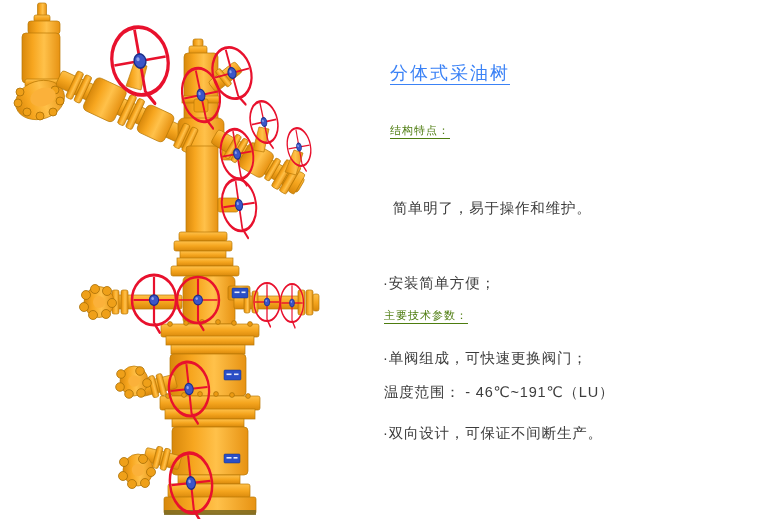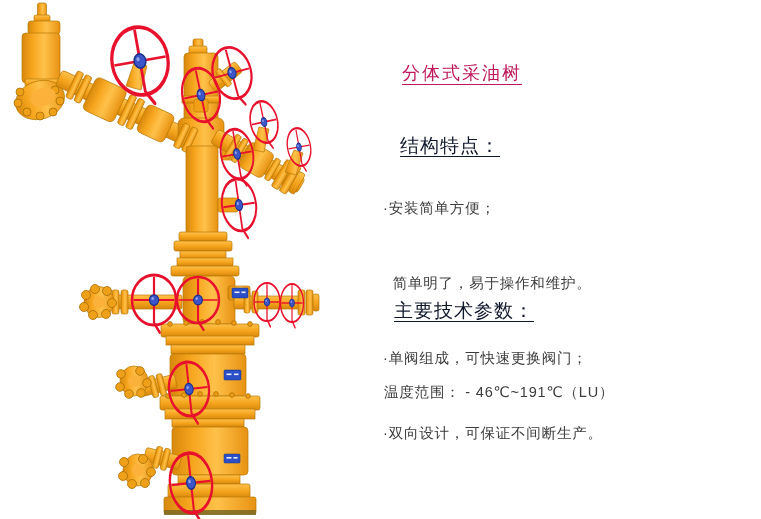--- a/index.html
+++ b/index.html
@@ -3,30 +3,30 @@
 <meta charset="utf-8">
 <style>
   html,body{margin:0;padding:0;}
   body{
     width:761px;height:519px;background:#ffffff;position:relative;overflow:hidden;
     font-family:"Liberation Sans","DejaVu Sans",sans-serif;color:#3c3c3c;
   }
   .figure-wrap{position:absolute;left:0;top:0;width:380px;height:519px;margin:0;}
   .info{position:absolute;left:383px;top:0;width:375px;}
   .title{
-    position:absolute;left:19px;top:61px;margin:0;font-size:18px;font-weight:400;
-    letter-spacing:2px;color:#be185d;text-decoration:underline;text-underline-offset:5px;
+    position:absolute;left:7px;top:61px;margin:0;font-size:18px;font-weight:400;
+    letter-spacing:2px;color:#3b82f6;text-decoration:underline;text-underline-offset:5px;
     white-space:pre;
   }
   .sub-heading{
-    position:absolute;margin:10px;font-size:19px;font-weight:400;letter-spacing:1px;
-    color:#0f172a;text-decoration:underline;text-underline-offset:4px;white-space:pre;
+    position:absolute;margin:0;font-size:11px;font-weight:400;letter-spacing:1px;
+    color:#4d7c0f;text-decoration:underline;text-underline-offset:4px;white-space:pre;
   }
   .features-heading{left:7px;top:123px;}
-  .params-heading{left:1px;top:288px;text-align:center;}
+  .params-heading{left:1px;top:308px;text-align:center;}
   .lines{position:absolute;margin:0;padding:0;list-style:none;font-size:14.5px;
     letter-spacing:0.8px;color:#3c3c3c;white-space:pre;}
   .features-lines{left:0px;top:146px;line-height:25px;}
   .params-lines{left:1px;top:324px;line-height:27.5px;}
 </style>
 </head>
 <body>
 
 <figure class="figure-wrap" aria-label="分体式采油树产品图">
   <svg width="380" height="519" viewBox="0 0 380 519" xmlns="http://www.w3.org/2000/svg">
@@ -247,22 +247,22 @@
       <use href="#hw" transform="translate(191 483) rotate(-6) scale(2.1 3.0)"></use>
     </g>
   </svg>
 </figure>
 
 <section class="info">
   <h1 class="title">分体式采油树</h1>
 
   <h2 class="sub-heading features-heading">结构特点：</h2>
   <ul class="lines features-lines">
+    <li>  简单明了，易于操作和维护。</li>
     <li>·安装简单方便；</li>
-    <li>  简单明了，易于操作和维护。</li>
     <li>·单阀组成，可快速更换阀门；</li>
     <li>·双向设计，可保证不间断生产。</li>
   </ul>
 
   <h2 class="sub-heading params-heading">主要技术参数：</h2>
   <ul class="lines params-lines">
     <li>温度范围： - 46℃~191℃（LU）</li>
     
     
     

